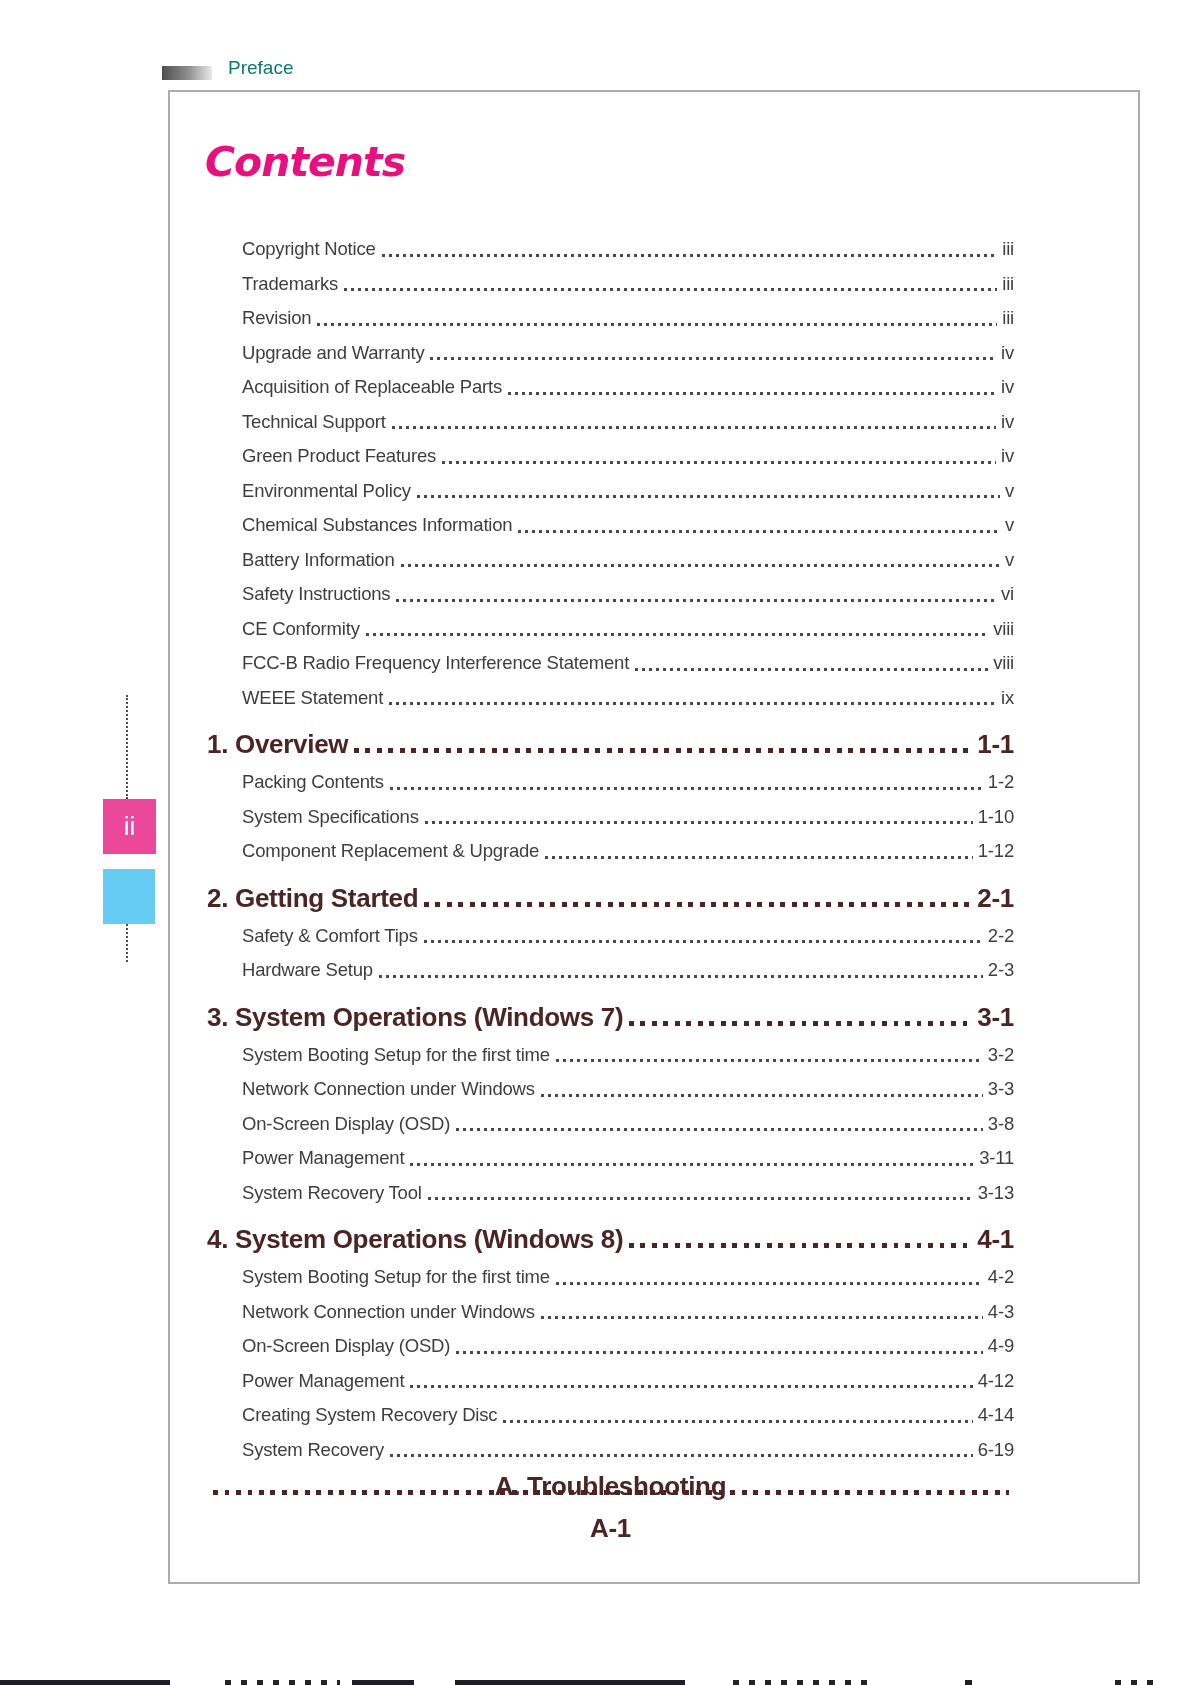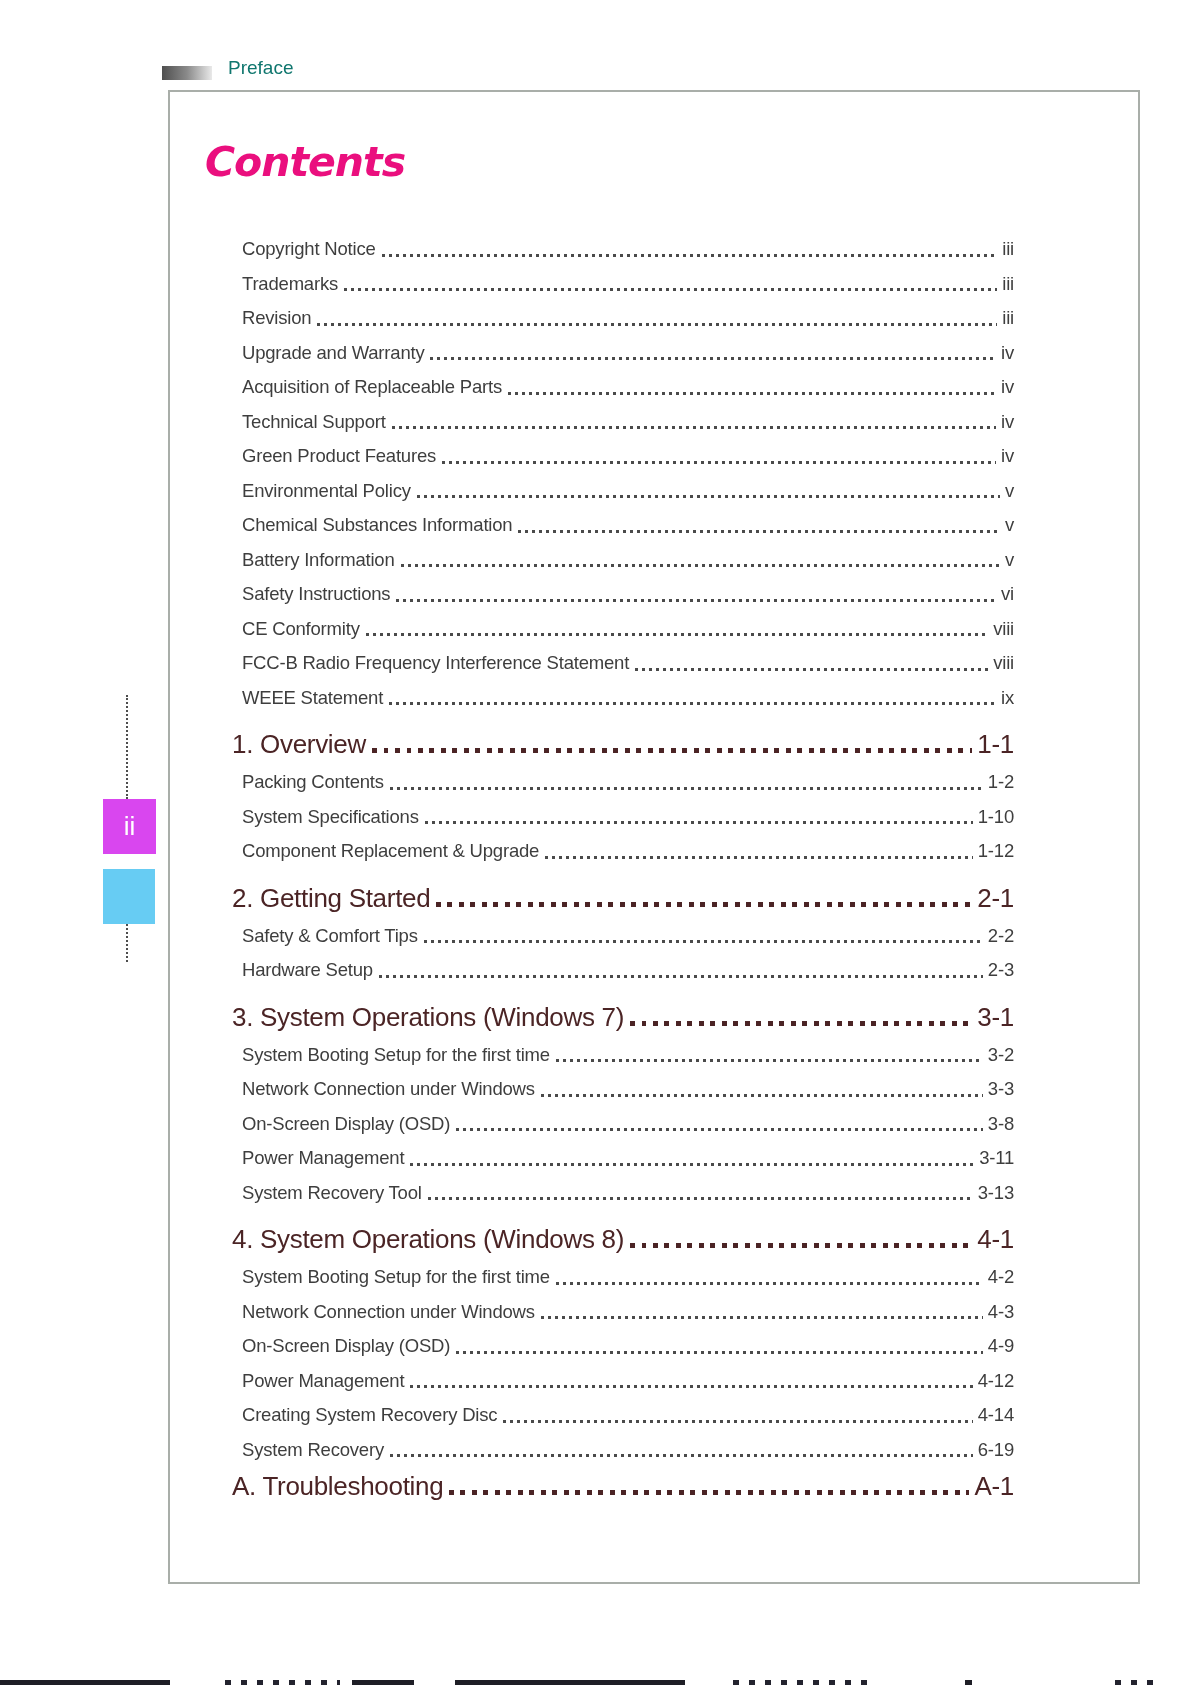--- a/index.html
+++ b/index.html
@@ -32,21 +32,21 @@
   .row.entry{padding-left:35px;}
   .row .label{flex:0 0 auto;}
   .row .dots{flex:1 1 auto;position:relative;margin:0 5px 0 6px;align-self:stretch;}
   .row .dots::after{
     content:"";position:absolute;left:0;right:0;bottom:10px;height:2.6px;
     background:repeating-linear-gradient(90deg,#4a4a4a 0 2.6px,transparent 2.6px 7px);
   }
   .row .pagenum{flex:0 0 auto;}
   .row.section-head{
     height:42px;line-height:42px;margin-top:8px;
-    font-weight:normal;font-size:26px;letter-spacing:-0.3px;margin-left:25px;
+    font-weight:bold;font-size:26px;letter-spacing:-0.3px;
   }
   .row.section-head .dots::after{
     bottom:12px;height:4.6px;
     background:repeating-linear-gradient(90deg,var(--maroon) 0 4.6px,transparent 4.6px 11.5px);
   }
   .section-block:last-child .row.section-head{margin-top:-2px;}
   
   .margin-rule{position:absolute;left:126px;width:0;border-left:2.5px dotted #4d4d4d;}
   .rule-top{top:695px;height:104px;}
   .rule-bottom{top:924px;height:38px;}
@@ -244,31 +244,31 @@
             <span class="dots"></span>
             <span class="pagenum">4-14</span>
           </div>
           <div class="row entry">
             <span class="label">System Recovery</span>
             <span class="dots"></span>
             <span class="pagenum">6-19</span>
           </div>
         </div>
         <div class="section-block">
-          <div class="row section-head" style="color: rgb(75, 36, 37);">
+          <div class="row section-head" style="color: rgb(75, 36, 37); flex-direction: column;">
             <span class="label">A. Troubleshooting</span>
             <span class="dots"></span>
             <span class="pagenum">A-1</span>
           </div>
         </div>
       </div>
   </div>
 
   <span class="margin-rule rule-top"></span>
-  <div class="page-badge" style="background: #d946ef;">ii</div>
+  <div class="page-badge" style="background: #ec4899;">ii</div>
   <div class="deco-square" style="background: rgb(103, 204, 243);"></div>
   <span class="margin-rule rule-bottom"></span>
 
   <span class="artifact" style="left:0;width:170px;"></span>
   <span class="artifact sparse" style="left:225px;width:115px;"></span>
   <span class="artifact" style="left:352px;width:62px;"></span>
   <span class="artifact" style="left:455px;width:230px;"></span>
   <span class="artifact sparse" style="left:733px;width:140px;"></span>
   <span class="artifact" style="left:965px;width:7px;"></span>
   <span class="artifact sparse" style="left:1115px;width:45px;"></span>

